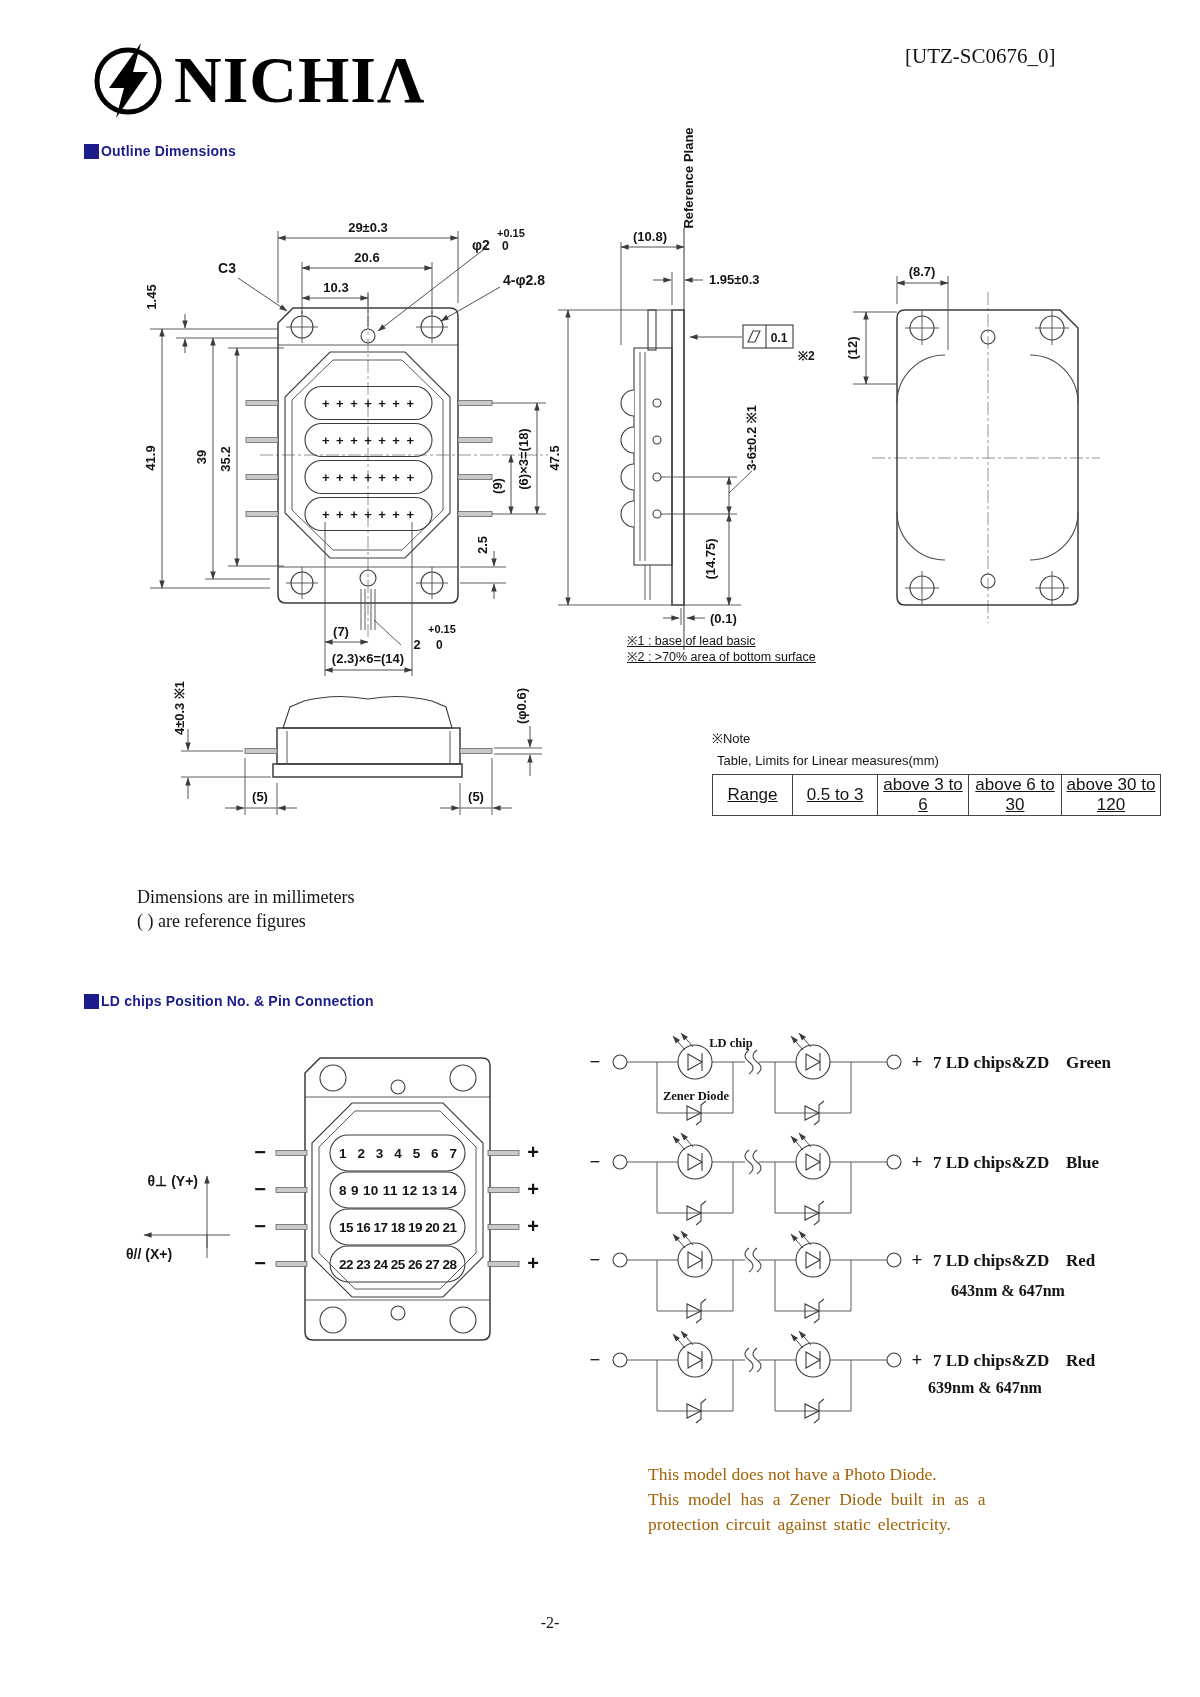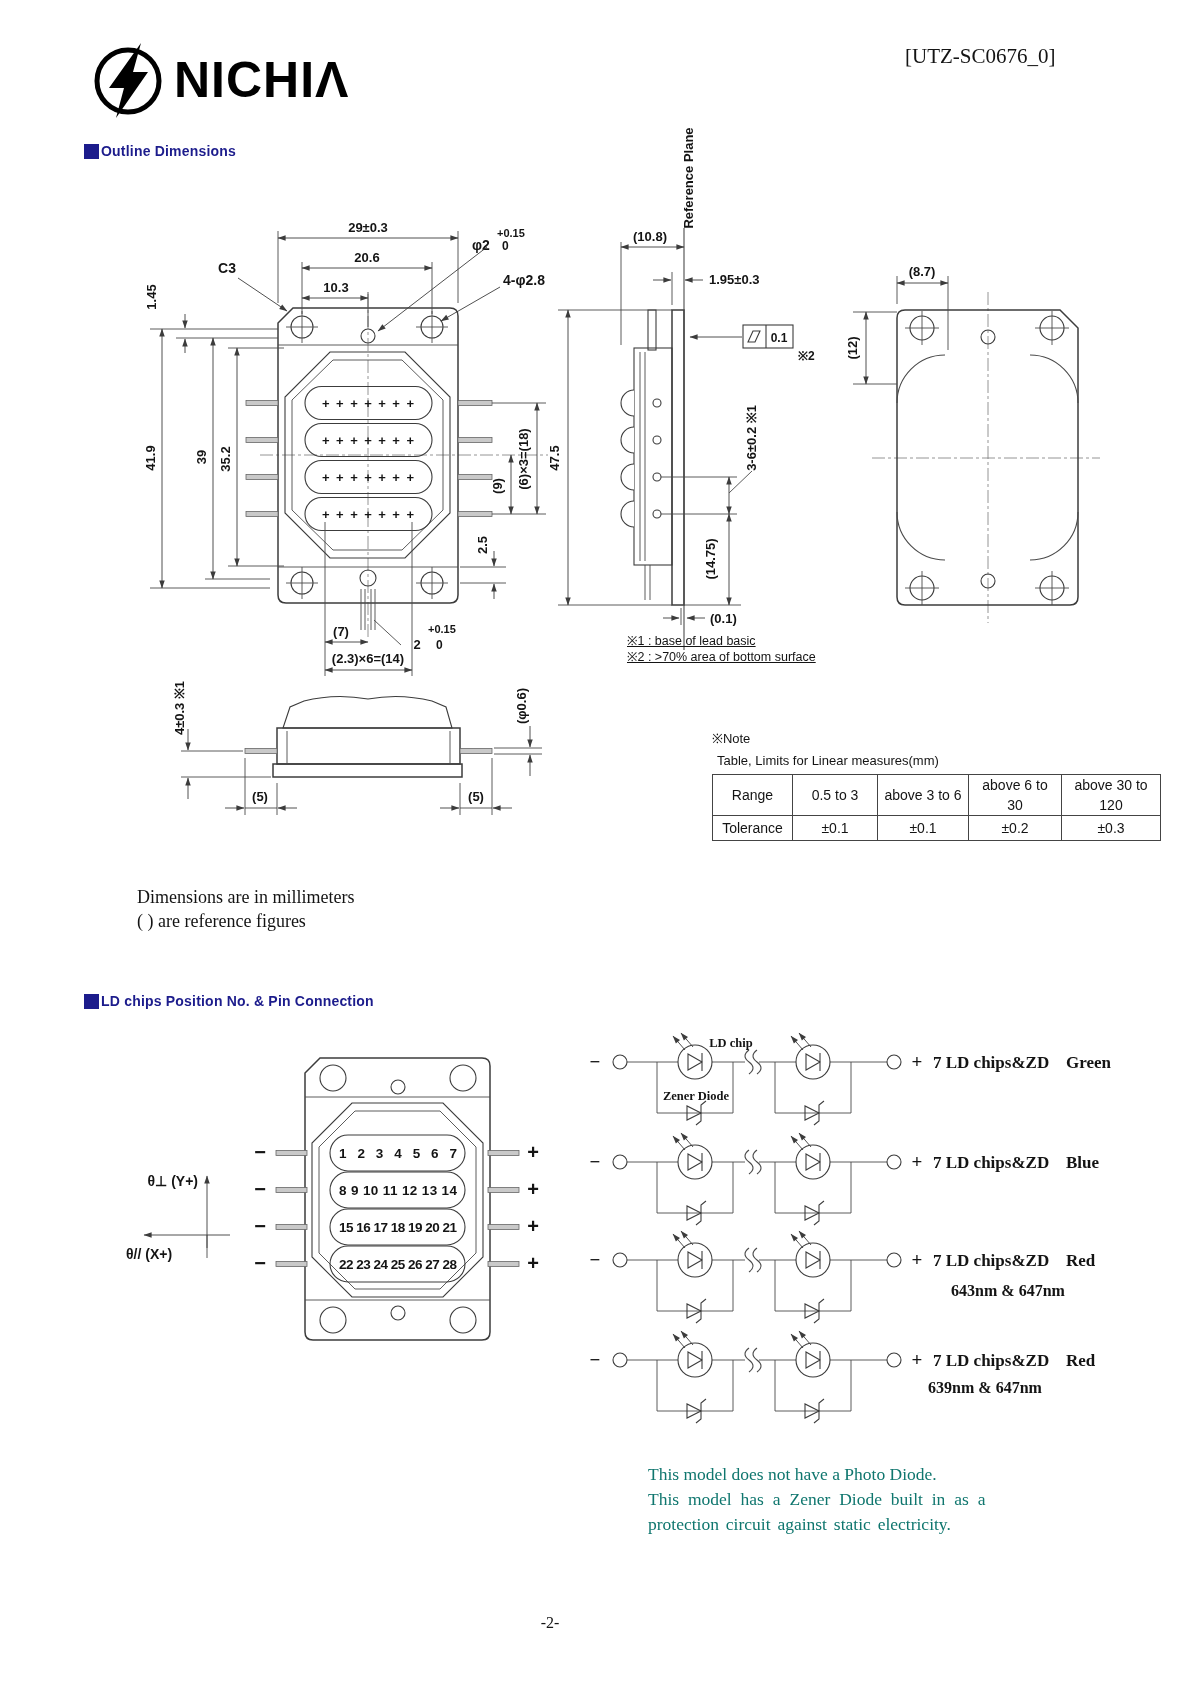--- a/index.html
+++ b/index.html
@@ -4,26 +4,26 @@
 <style>
   html,body{margin:0;padding:0;background:#fff;}
   body{width:1200px;height:1697px;position:relative;font-family:"Liberation Sans",sans-serif;color:#141414;}
   .abs{position:absolute;}
   .sec-title{display:flex;align-items:center;color:#1c1c8c;font-weight:bold;font-size:14px;letter-spacing:0.2px;}
   .sq{width:15px;height:15px;background:#1c1c8c;margin-right:2px;flex:0 0 auto;}
   .docnum{font:21px "Liberation Serif",serif;}
   .units{font:18px/24px "Liberation Serif",serif;}
   .sidenotes{font:12.5px/16px "Liberation Sans",sans-serif;text-decoration:underline;}
   .noteblk{font:13px/20px "Liberation Sans",sans-serif;}
-  .tolt{border-collapse:collapse;margin-top:3px;font-size:14px;}
+  .tolt{border-collapse:collapse;margin-top:3px;font-size:17px;text-decoration:underline;}
   .tolt td{border:1px solid #444;text-align:center;height:24px;padding:0 4px;}
-  .modelnote{font:17.5px/25px "Liberation Serif",serif;width:364px;color:#0f766e;}
+  .modelnote{font:17.5px/25px "Liberation Serif",serif;width:364px;color:#a16207;}
   .ws1{word-spacing:4.5px;}
   .ws2{word-spacing:2.5px;}
-  .brand{font-weight:900;font-size:50px;letter-spacing:1px;font-family:Liberation Sans, sans-serif;color:#000;}
+  .brand{font-weight:900;font-size:66px;letter-spacing:1px;font-family:Liberation Serif, serif;color:#000;}
   .footer{font:16px "Liberation Serif",serif;}
   
   .t{stroke:#4a4a4a;stroke-width:0.9;fill:none;}
   .t2{stroke:#4a4a4a;stroke-width:1.1;fill:none;}
   .cl{stroke:#787878;stroke-width:0.8;stroke-dasharray:13 3 3 3;fill:none;}
   .ol{stroke:#3c3c3c;stroke-width:1.5;fill:none;}
   .ol2{stroke:#3c3c3c;stroke-width:1.1;fill:none;}
   .olw{stroke:#3c3c3c;stroke-width:1.1;fill:#fff;}
   .dim{stroke:#3c3c3c;stroke-width:0.9;fill:none;marker-start:url(#arr);marker-end:url(#arr);}
   .dime{stroke:#3c3c3c;stroke-width:0.9;fill:none;marker-end:url(#arr);}
@@ -434,27 +434,20 @@
   <div style="margin-top:2px;margin-left:5px;">Table, Limits for Linear measures(mm)</div>
   <table class="tolt">
     <tbody>
         <tr>
       <td style="width:71px;">Range</td>
       <td style="width:76px;">0.5 to 3</td>
       <td style="width:82px;">above 3 to 6</td>
       <td style="width:84px;">above 6 to 30</td>
       <td style="width:90px;">above 30 to 120</td>
     </tr>
-    <tr>
-      <td>Tolerance</td>
-      <td>±0.1</td>
-      <td>±0.1</td>
-      <td>±0.2</td>
-      <td>±0.3</td>
-    </tr>
   </tbody>
     </table>
 </div>
 
 <div class="abs units" style="left:137px;top:885px;">
   <div>Dimensions are in millimeters</div>
   <div>( ) are reference figures</div>
 </div>
 
 <div class="abs sec-title" style="left:84px;top:993px;">

